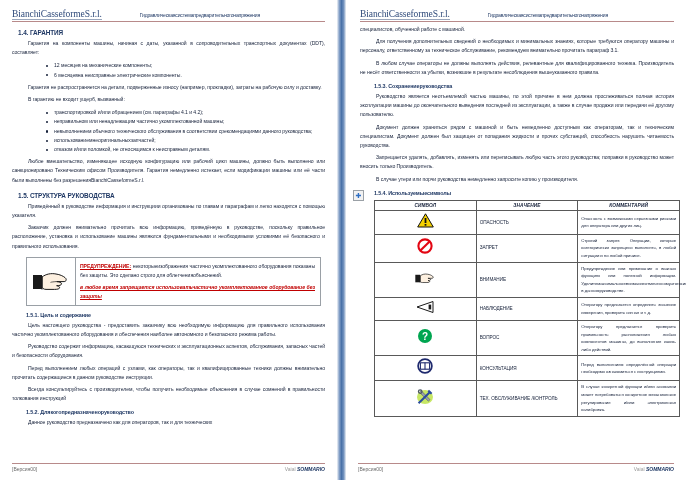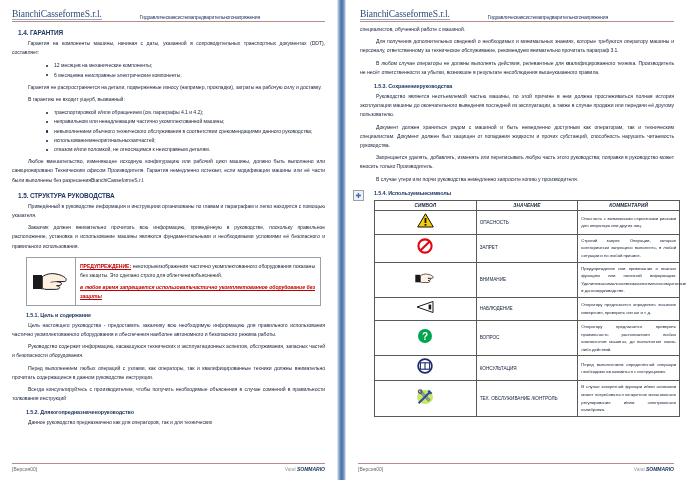--- a/index.html
+++ b/index.html
@@ -34,21 +34,21 @@
     width: 9px;
     height: 480px;
     background: linear-gradient(to right,
        #ffffff 0%, #c9d5e6 8%, #7e9bc4 28%, #4a72a8 50%, #6e8fbc 72%, #bfcde0 92%, #ffffff 100%);
   }
 
   
   .pg-header {
     margin-top: 9px;
     display: flex;
-    align-items: flex-end;
+    align-items: center;
     justify-content: flex-start;
     border-bottom: 1.6px solid #b88a8a;
     padding-bottom: 1px;
   }
   .brand {
     font-family: "Liberation Serif", serif;
     font-size: 9.5px;
     color: #2f4a7a;
     letter-spacing: -0.1px;
     white-space: nowrap;

